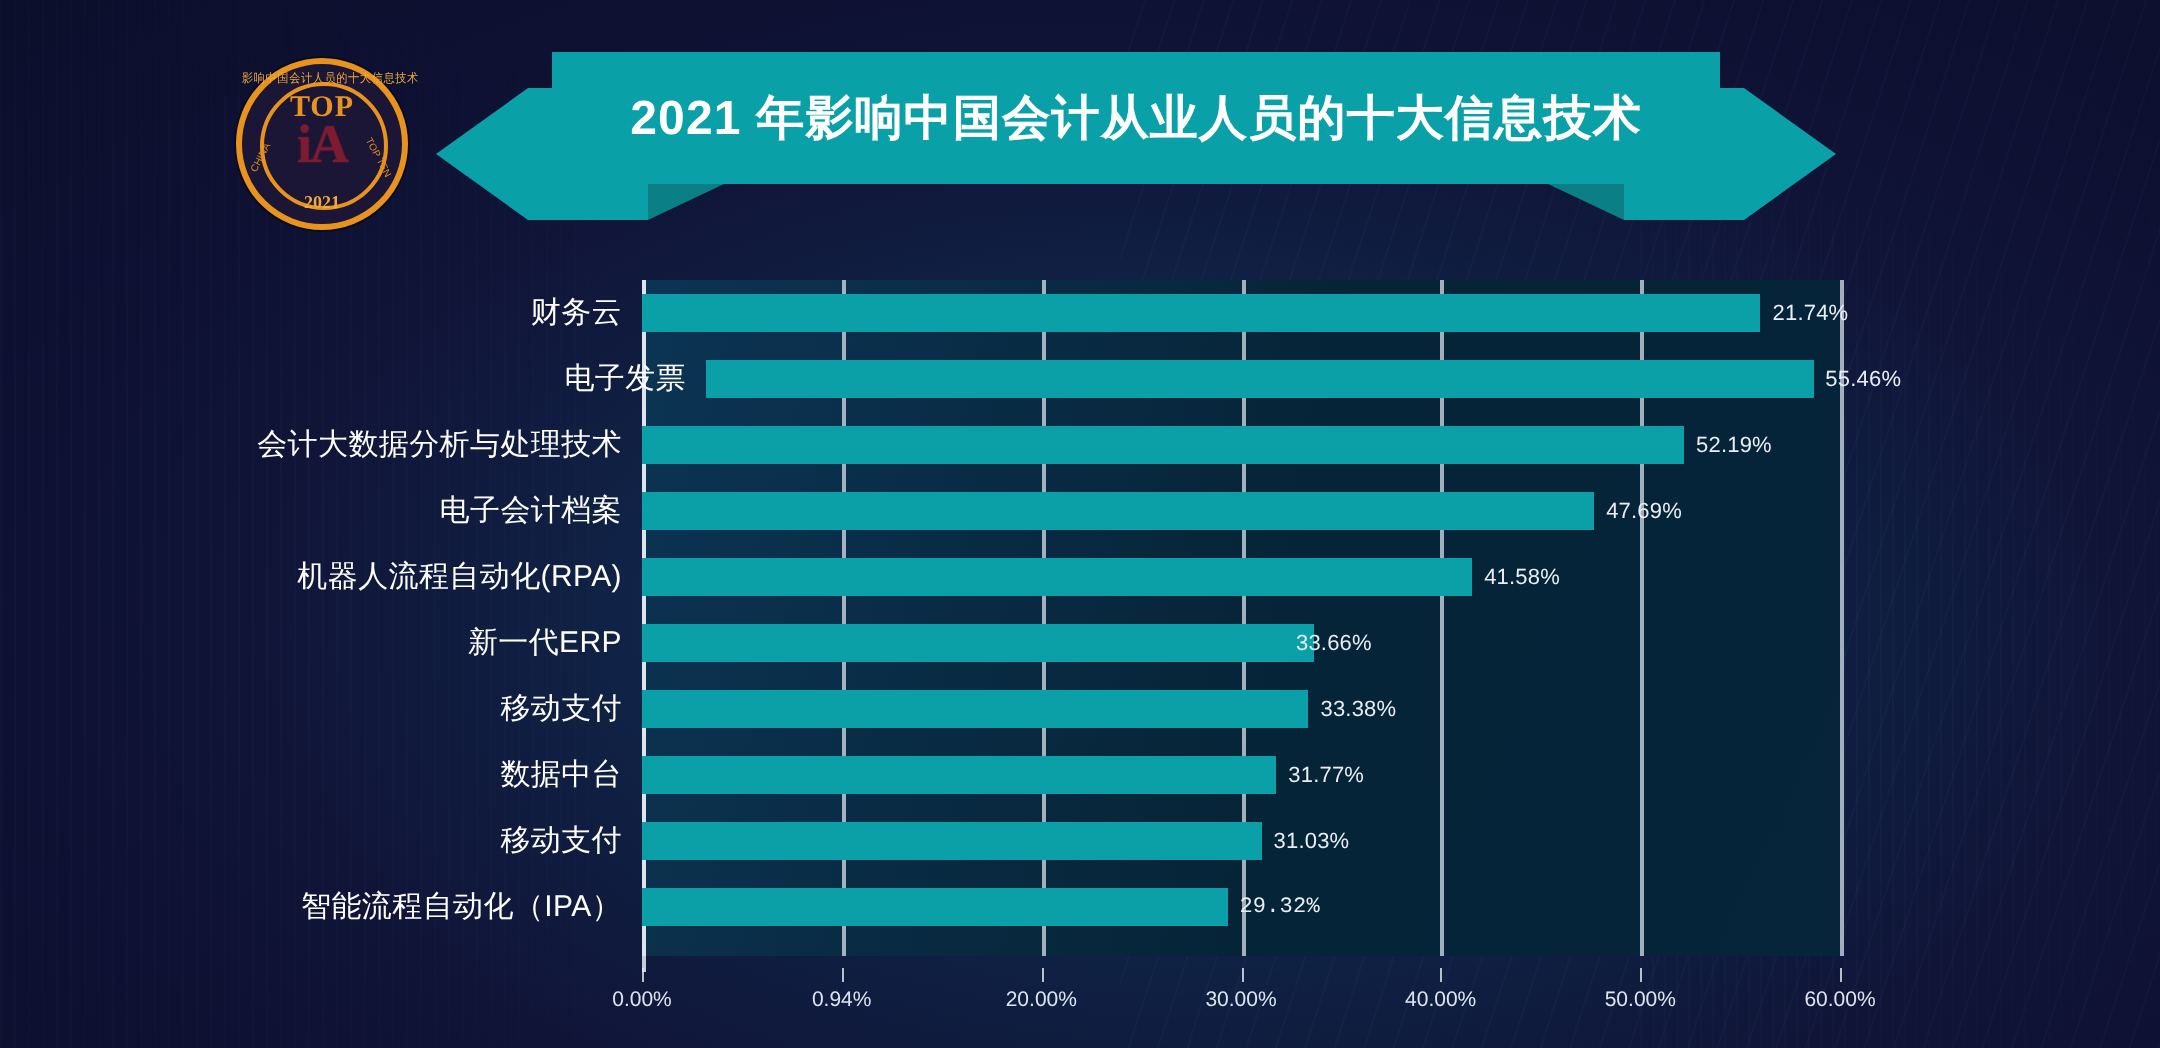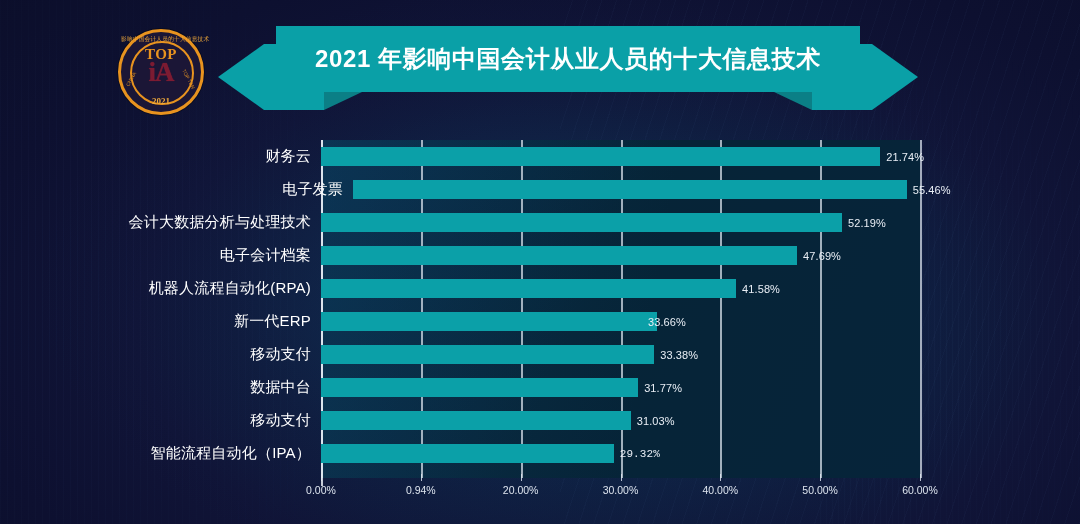--- a/index.html
+++ b/index.html
@@ -155,21 +155,21 @@
   .bar-fill{
     position:absolute; left:0; top:7px; height:19px;
     background:#0ba0a8;
   }
   .bar-value{
     position:absolute; top:0; height:33px;
     display:flex; align-items:center;
     color:#e9eef5; font-size:11px; letter-spacing:.1px; white-space:nowrap;
   }
 
-  #xaxis{ position:absolute; left:0; top:356px; width:1016px; height:40px;text-decoration:underline; }
+  #xaxis{ position:absolute; left:0; top:366px; width:1016px; height:40px;text-decoration:underline; }
   .xtick-mark{
     position:absolute; top:0; width:1px; height:7px;
     background:rgba(225,232,242,.8);
   }
   .xtick-label{
     position:absolute; top:10px; transform:translateX(-50%);
     color:#dde4ee; font-size:10.5px; white-space:nowrap;
   }
 </style>
 </head>

